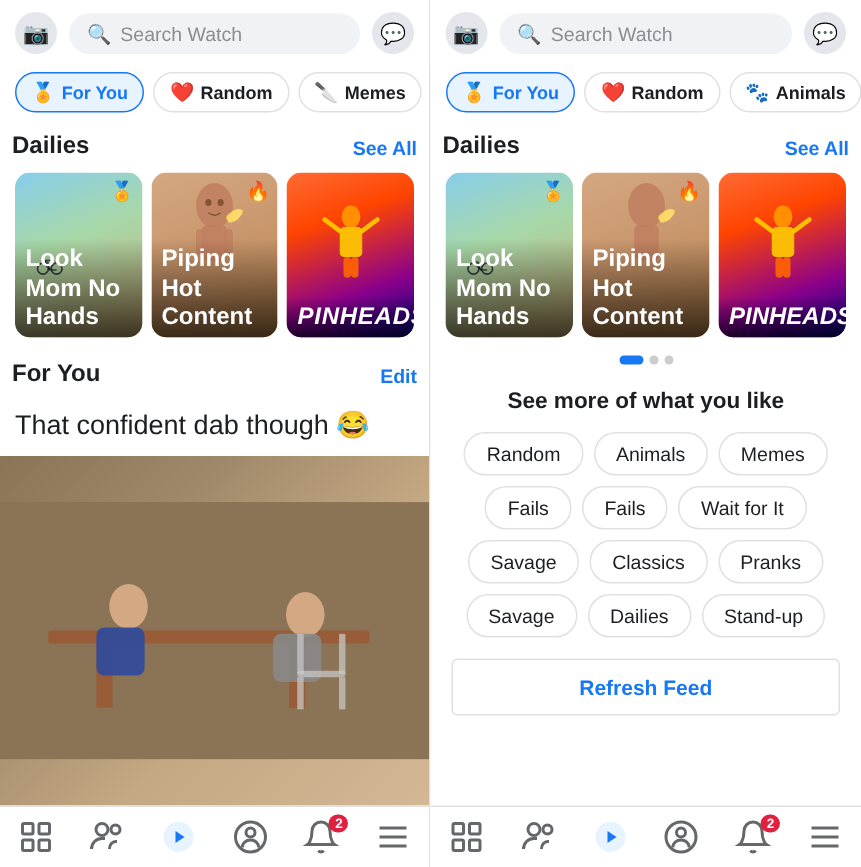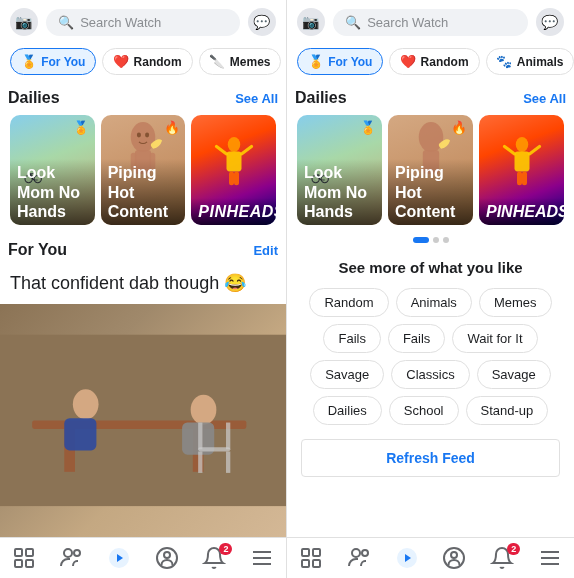--- a/index.html
+++ b/index.html
@@ -543,23 +543,23 @@
 
     <div class="tags-container">
       <div class="tag-pill">Random</div>
       <div class="tag-pill">Animals</div>
       <div class="tag-pill">Memes</div>
       <div class="tag-pill">Fails</div>
       <div class="tag-pill">Fails</div>
       <div class="tag-pill">Wait for It</div>
       <div class="tag-pill">Savage</div>
       <div class="tag-pill">Classics</div>
+      <div class="tag-pill">Pranks</div>
       <div class="tag-pill">Savage</div>
       <div class="tag-pill">Dailies</div>
-      <div class="tag-pill">School</div>
       <div class="tag-pill">Stand-up</div>
     </div>
 
     <div class="refresh-btn">Refresh Feed</div>
   </div>
 
   <div class="bottom-nav">
     <div class="nav-item">
       <svg viewBox="0 0 24 24" fill="none" stroke="#65676b" stroke-width="2">
         <rect x="3" y="3" width="7" height="7" rx="1"></rect>

